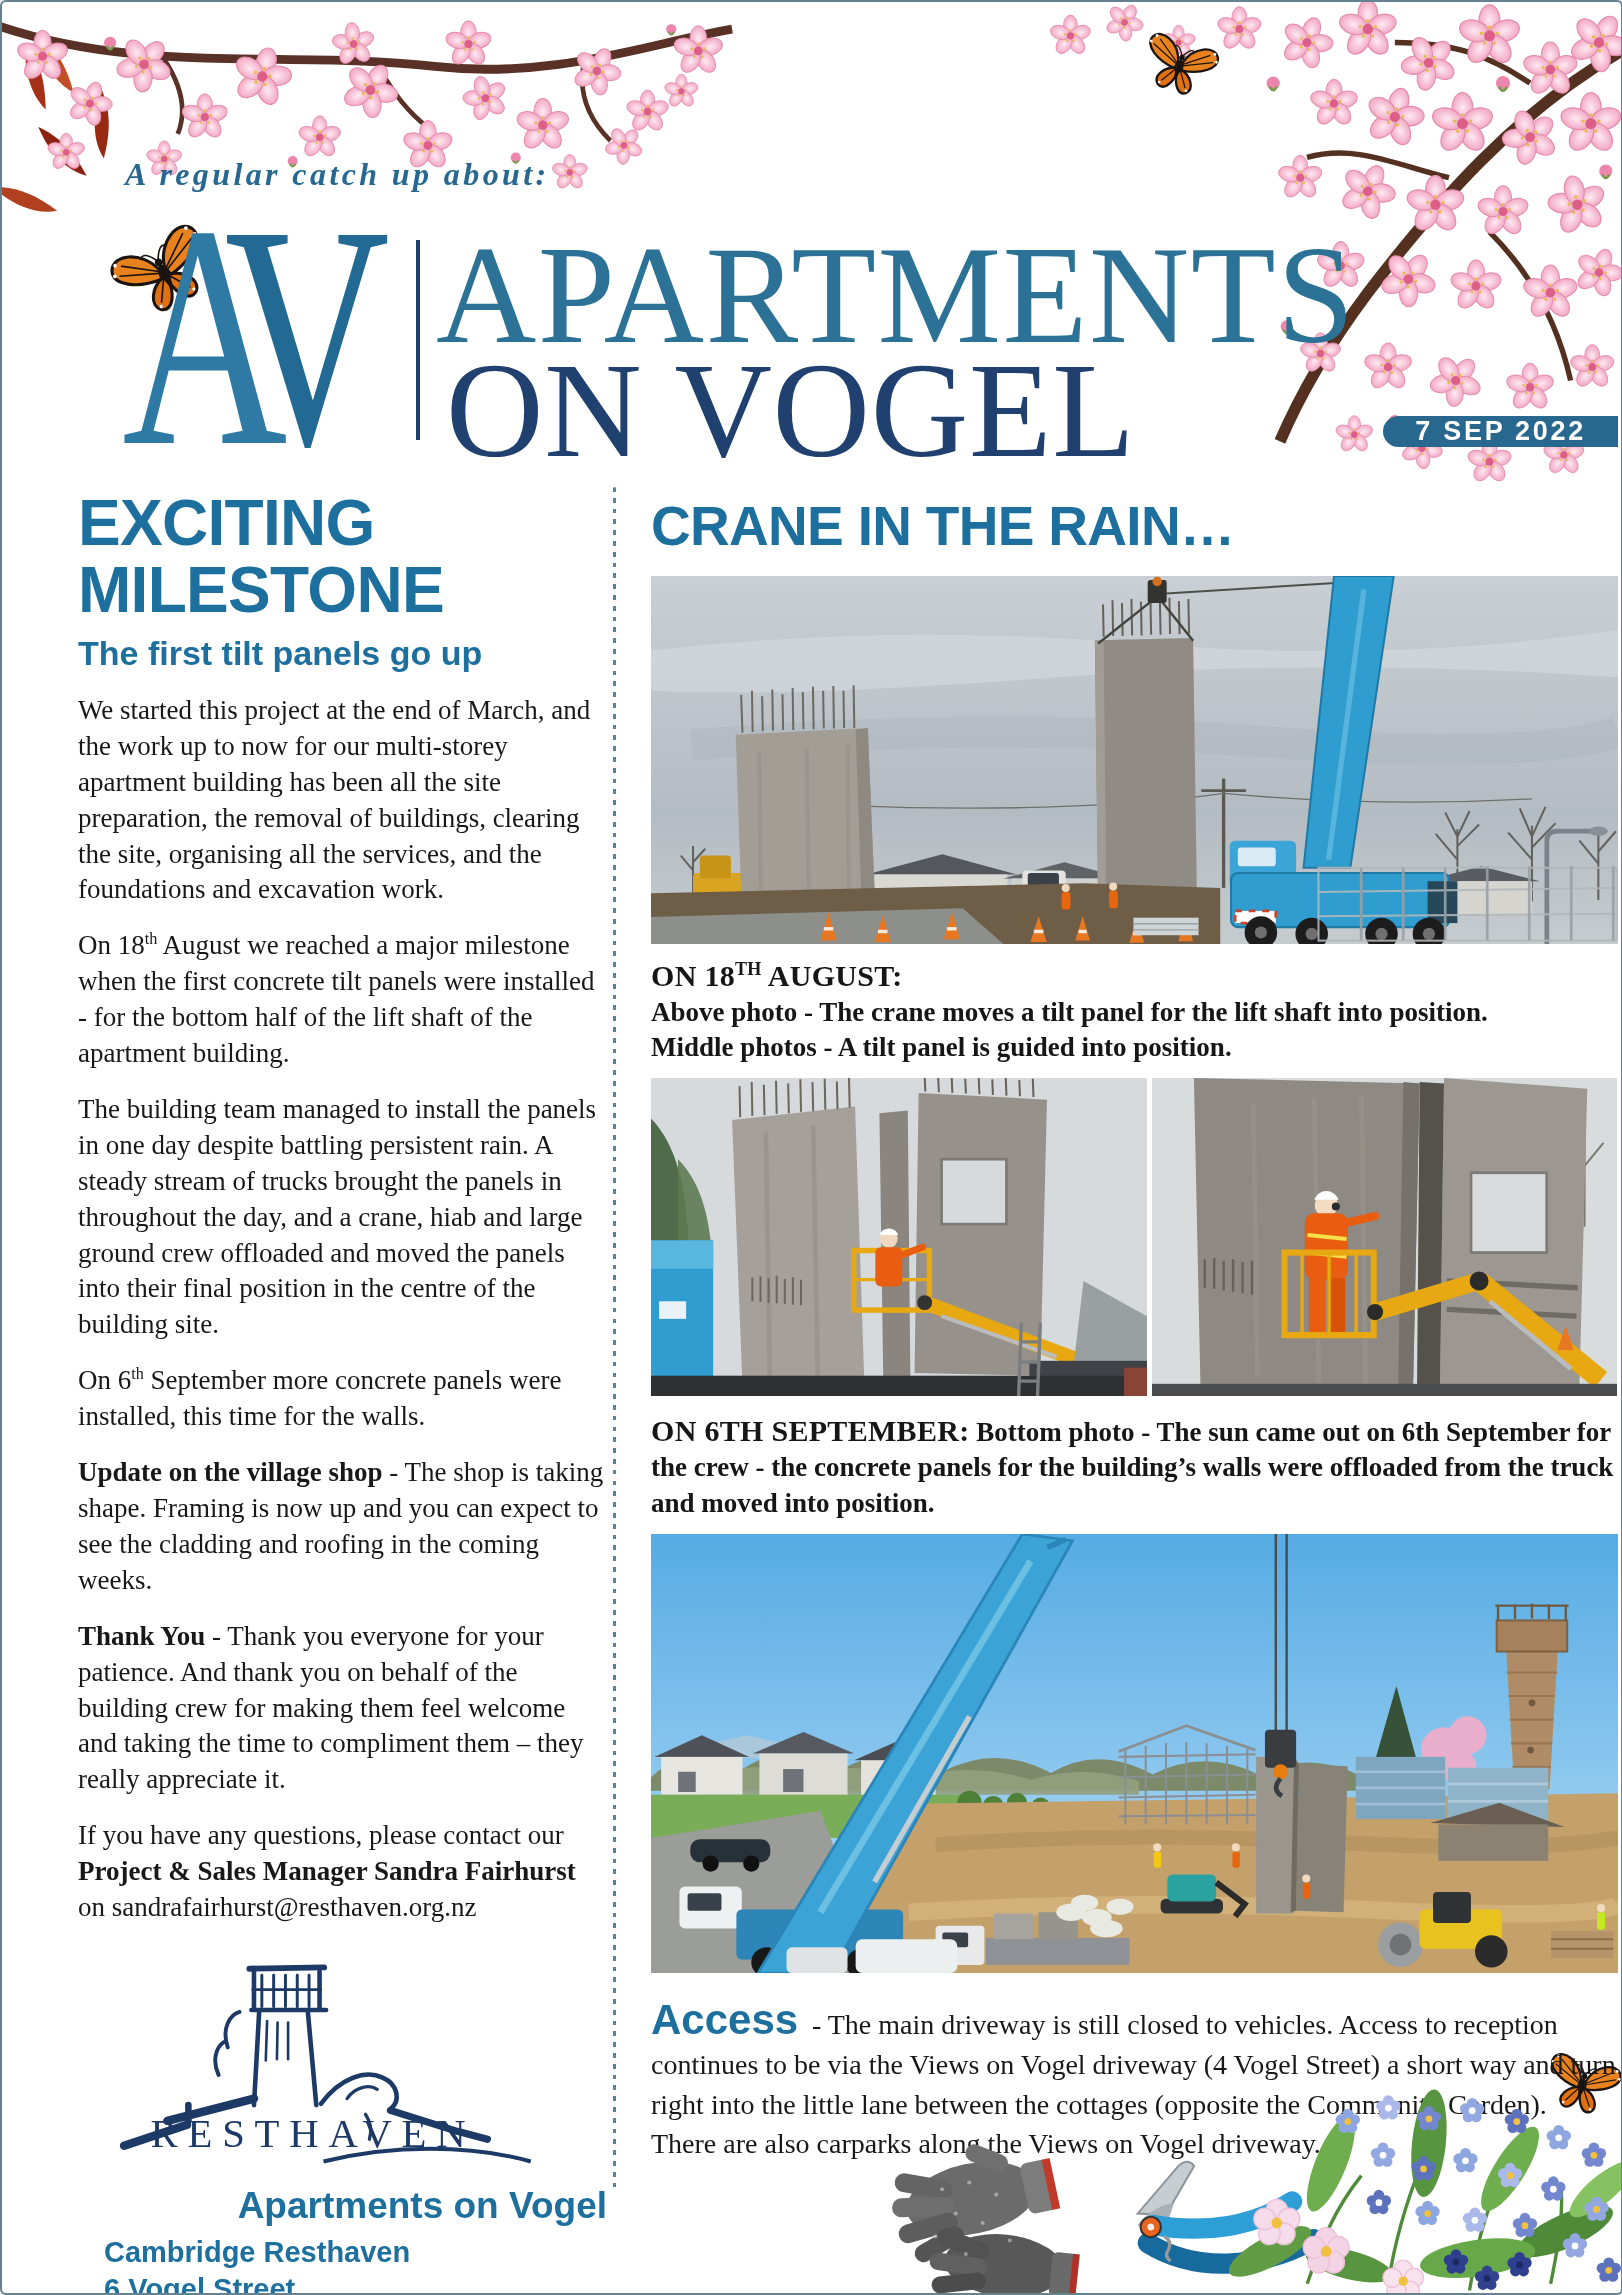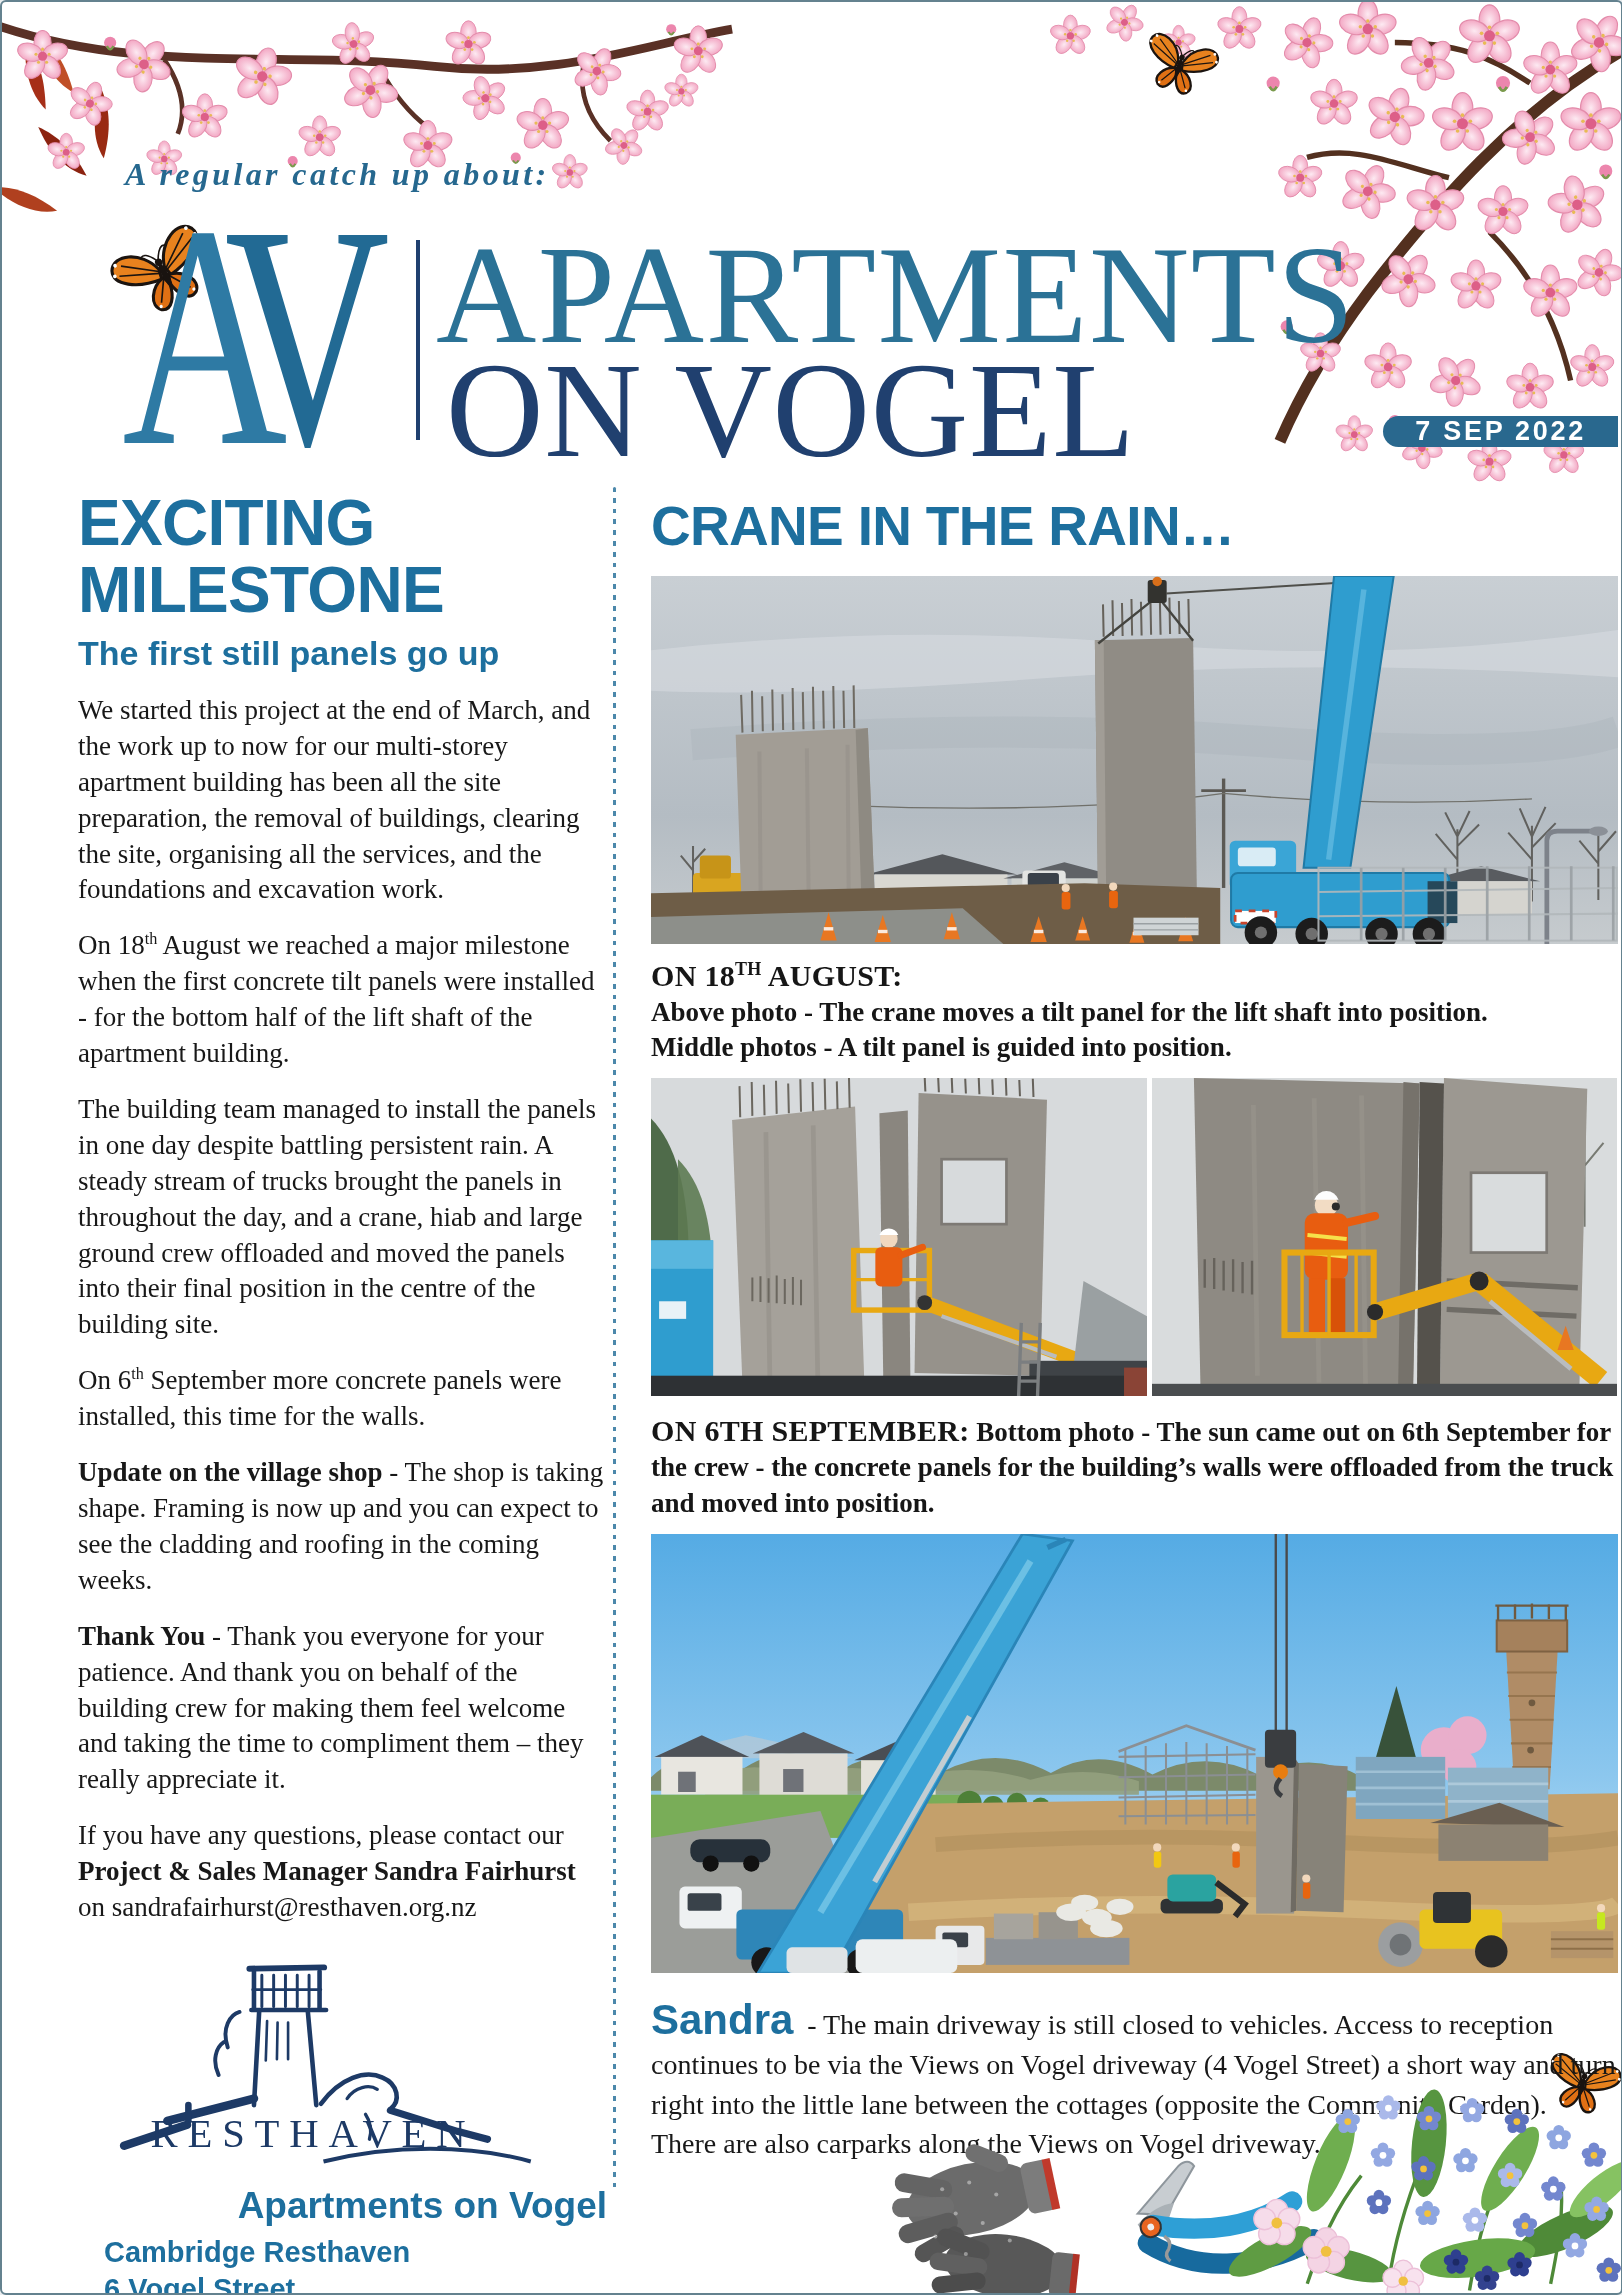--- a/index.html
+++ b/index.html
@@ -204,21 +204,21 @@
   <div class="title2">ON VOGEL</div>
   <div class="badge">7 SEP 2022</div>
 
   <div class="divider"></div>
 
   <div class="leftcol">
     <h1 class="h1">
       <span style="display:block">EXCITING</span>
       <span style="display:block">MILESTONE</span>
     </h1>
-    <div class="h2">The first still panels go up</div>
+    <div class="h2">The first tilt panels go up</div>
 
     <p class="body"><span>We started this project at the end of March, and the work up to now for our multi-storey apartment building has been all the site preparation, the removal of buildings, clearing the site, organising all the services, and the foundations and excavation work.</span></p>
     <p class="body"><span>On 18</span><sup>th</sup><span> August we reached a major milestone when the first concrete tilt panels were installed - for the bottom half of the lift shaft of the apartment building.</span></p>
     <p class="body"><span>The building team managed to install the panels in one day despite battling persistent rain. A steady stream of trucks brought the panels in throughout the day, and a crane, hiab and large ground crew offloaded and moved the panels into their final position in the centre of the building site.</span></p>
     <p class="body"><span>On 6</span><sup>th</sup><span> September more concrete panels were installed, this time for the walls.</span></p>
     <p class="body"><b>Update on the village shop</b><span> - The shop is taking shape. Framing is now up and you can expect to see the cladding and roofing in the coming weeks.</span></p>
     <p class="body"><b>Thank You</b><span> - Thank you everyone for your patience. And thank you on behalf of the building crew for making them feel welcome and taking the time to compliment them – they really appreciate it.</span></p>
     <p class="body"><span>If you have any questions, please contact our </span><b>Project &amp; Sales Manager Sandra Fairhurst</b><span> on sandrafairhurst@resthaven.org.nz</span></p>
 
     <svg class="resthaven" width="446" height="223" viewBox="0 0 680 340">
@@ -614,21 +614,21 @@
           <circle cx="88" cy="488" r="12" fill="#111"></circle>
           <circle cx="148" cy="488" r="12" fill="#111"></circle>
         </g>
       <g>
           <rect x="302" y="600" width="150" height="50" rx="10" fill="#eceff0"></rect>
           <rect x="200" y="612" width="90" height="38" rx="8" fill="#dfe3e5"></rect>
         </g>
     </svg>
 
     <p class="parking">
-      <span class="parking-label">Sandra</span><span> - The main driveway is still closed to vehicles. Access to reception continues to be via the Views on Vogel driveway (4 Vogel Street) a short way and turn right into the little lane between the cottages (opposite the Community Garden). There are also carparks along the Views on Vogel driveway.</span>
+      <span class="parking-label">Access</span><span> - The main driveway is still closed to vehicles. Access to reception continues to be via the Views on Vogel driveway (4 Vogel Street) a short way and turn right into the little lane between the cottages (opposite the Community Garden). There are also carparks along the Views on Vogel driveway.</span>
     </p>
   </div>
 
   <svg class="abs" style="left:832px;top:2079px" width="791" height="215" viewBox="0 0 1170 318">
     <g>
       <g transform="rotate(-12 200 180)">
         <ellipse cx="205" cy="175" rx="98" ry="52" fill="#6b6b6b"></ellipse>
         <rect x="96" y="128" width="86" height="28" rx="14" fill="#646464" transform="rotate(22 139 142)"></rect>
         <rect x="86" y="158" width="92" height="28" rx="14" fill="#6f6f6f" transform="rotate(10 132 172)"></rect>
         <rect x="88" y="190" width="90" height="28" rx="14" fill="#5d5d5d" transform="rotate(-4 133 204)"></rect>

